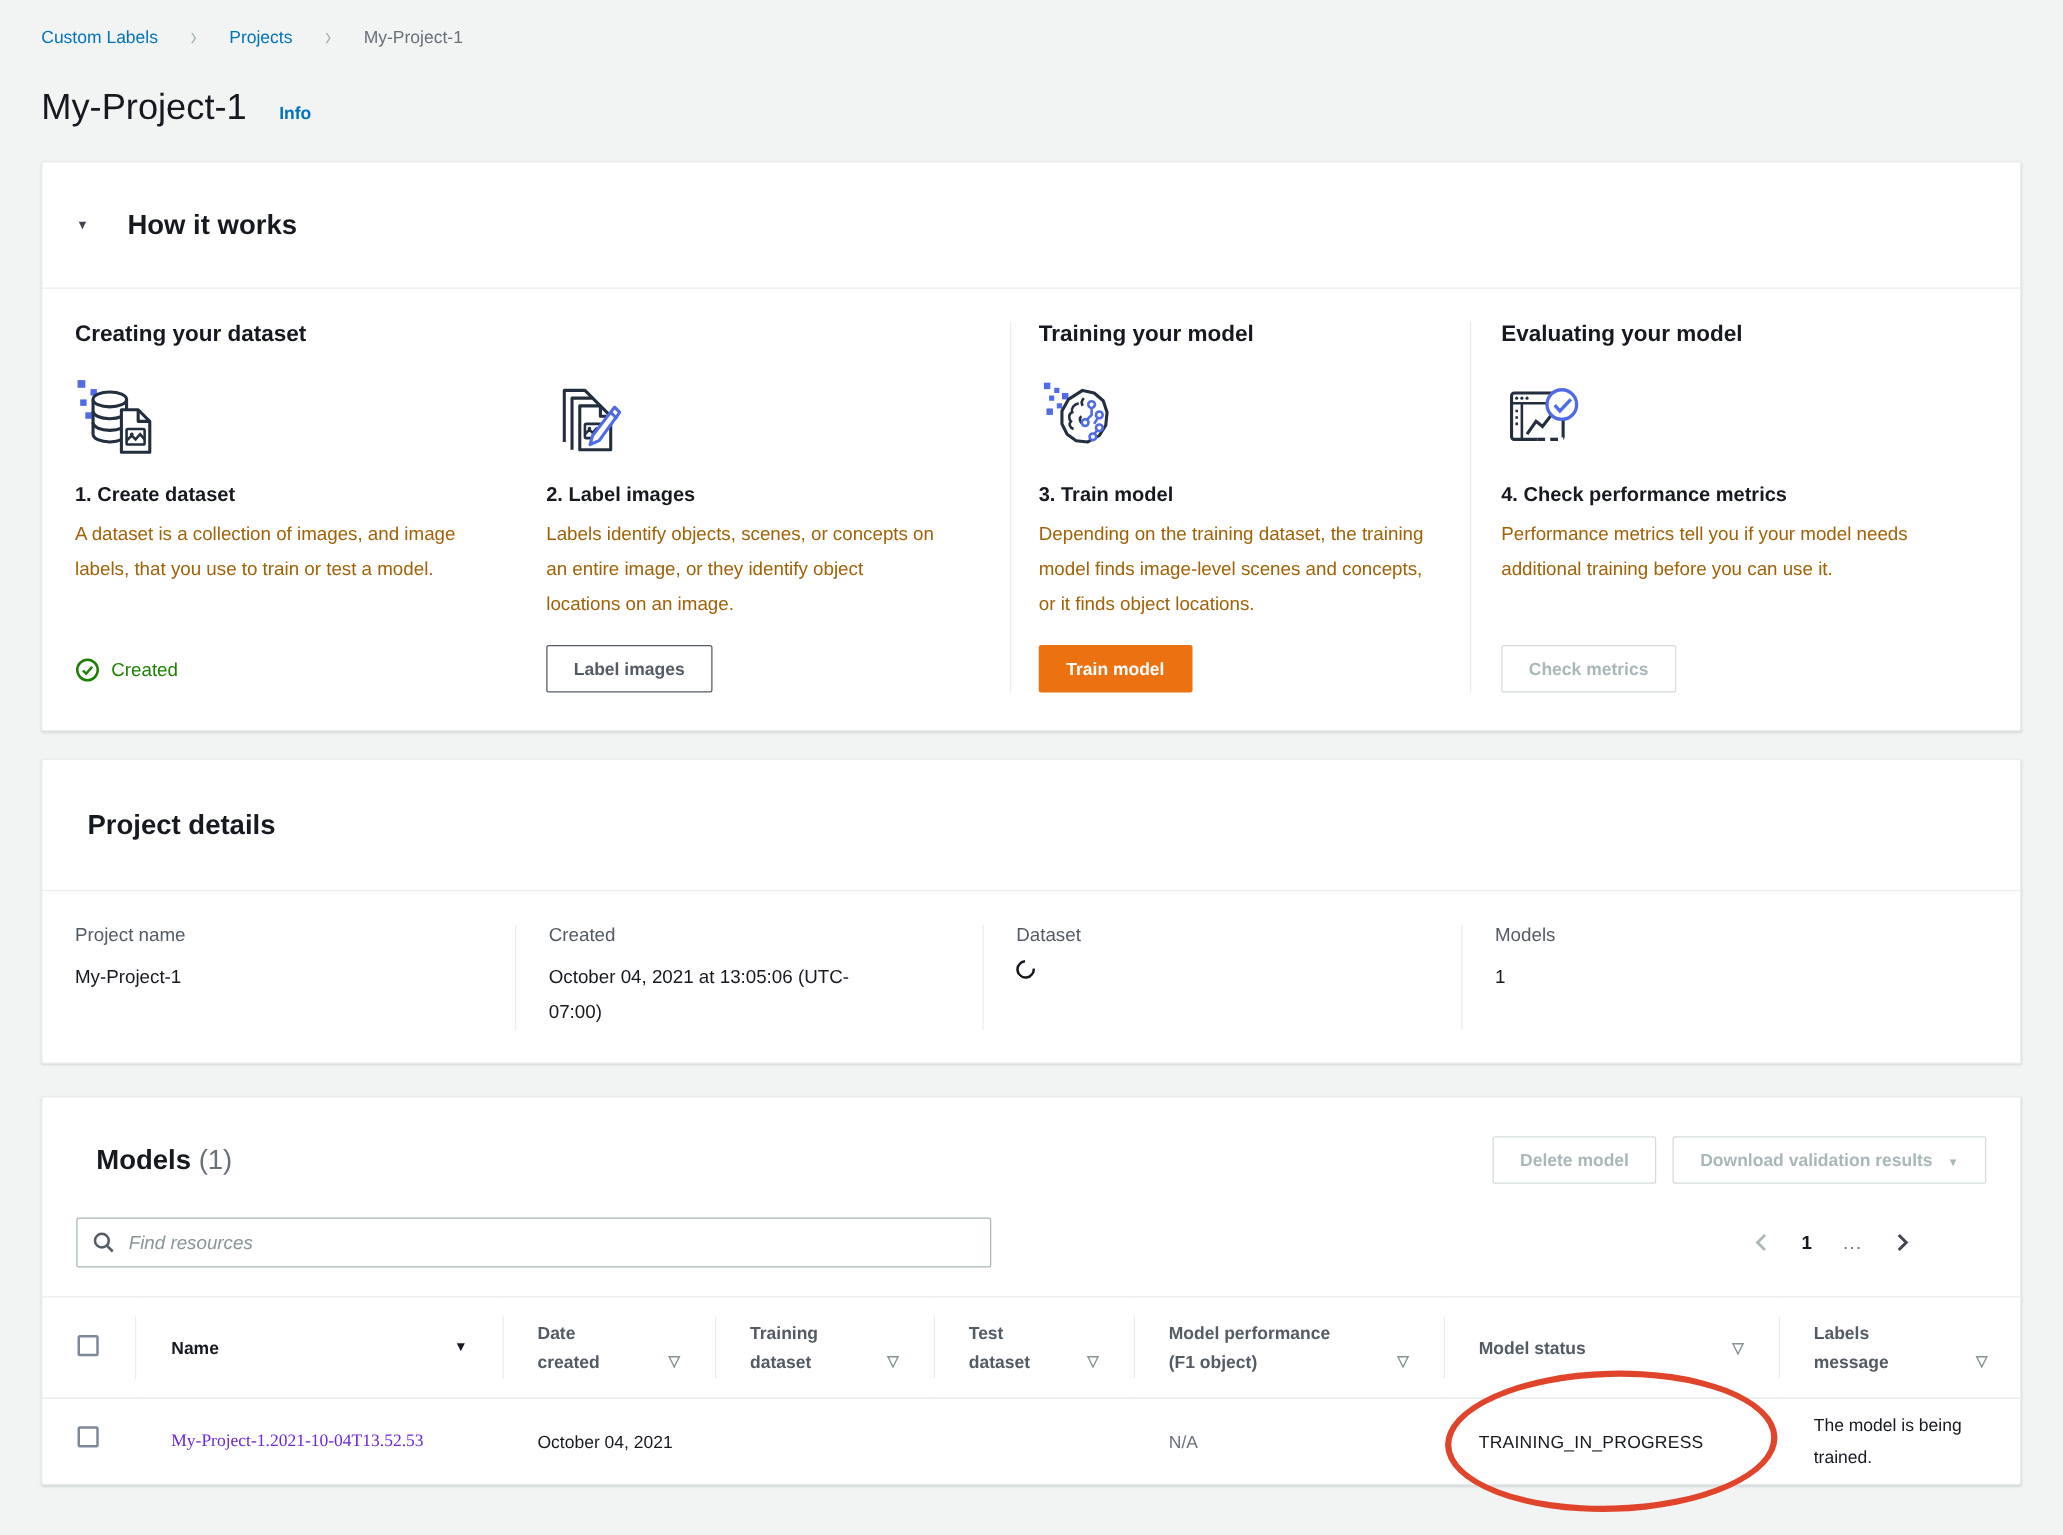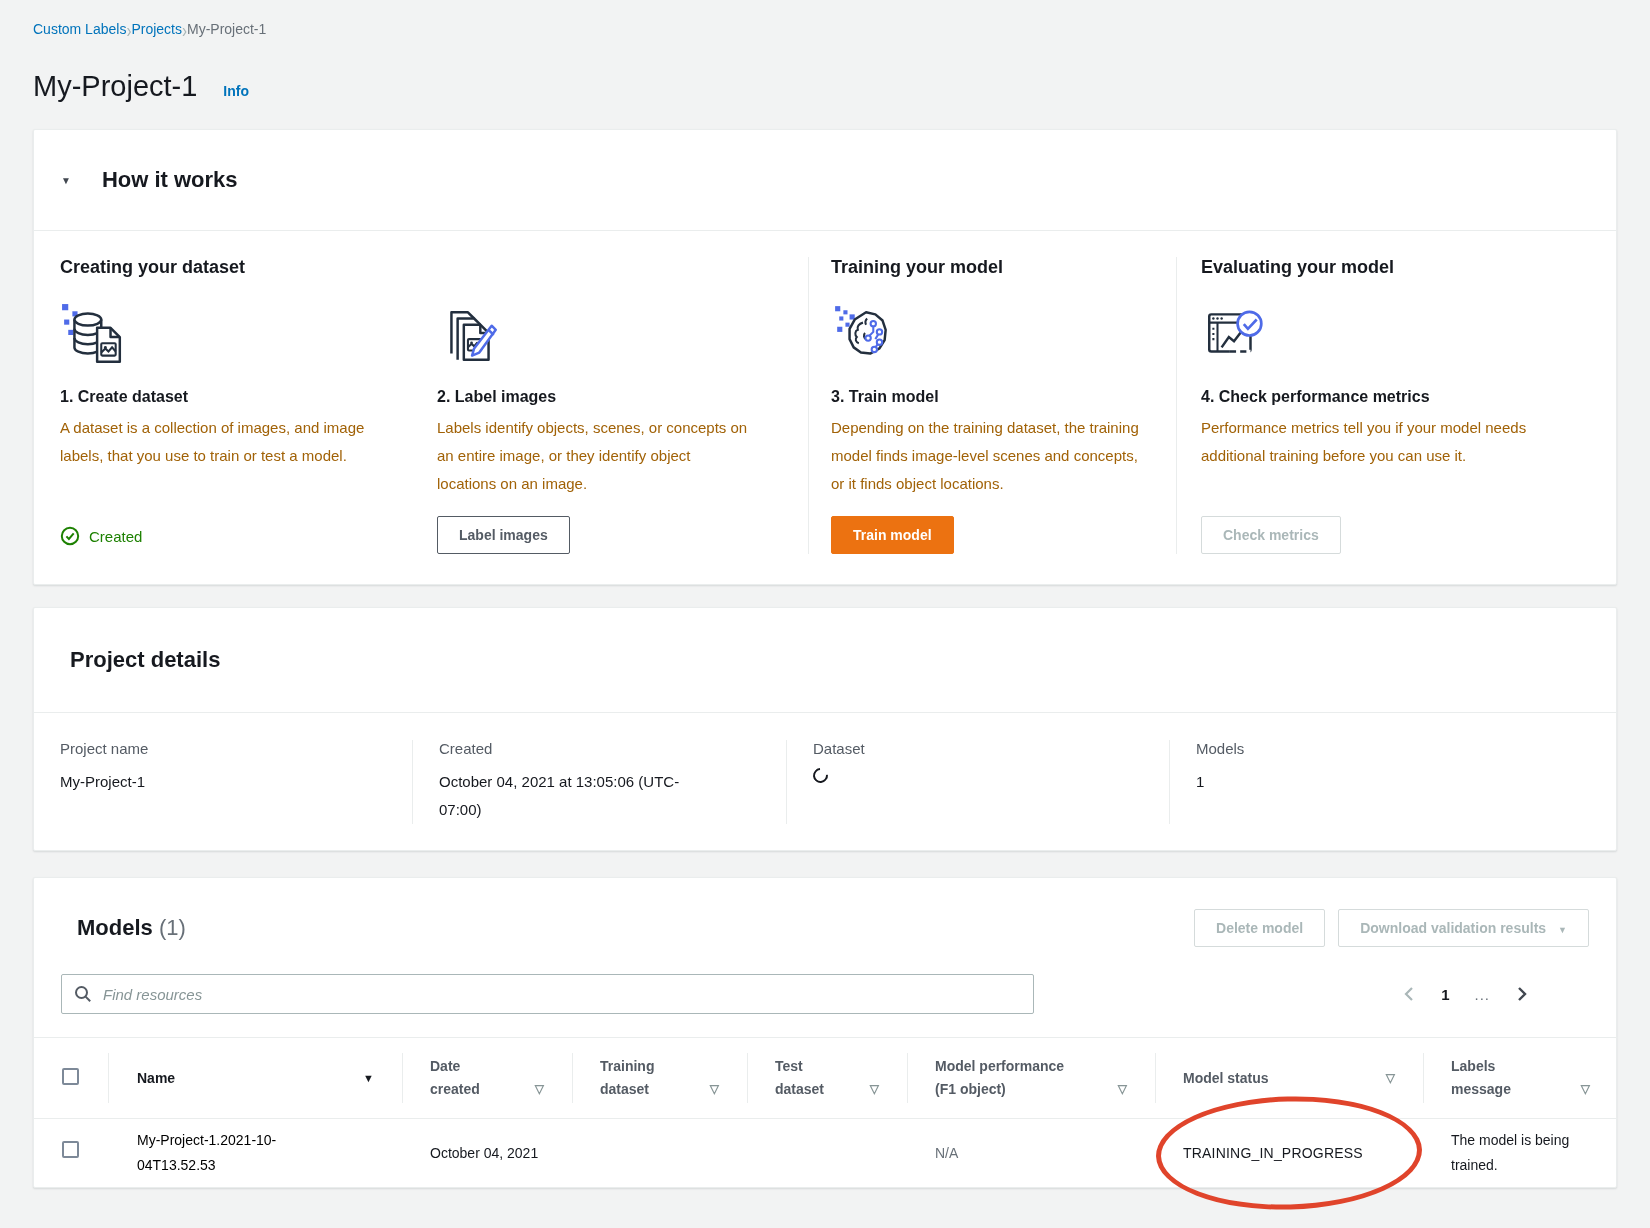--- a/index.html
+++ b/index.html
@@ -6,21 +6,21 @@
   html,body { margin:0; padding:0; }
   body {
     width:1650px; height:1228px; overflow:hidden;
     background:#f2f3f3; color:#16191f;
     font-family:"Liberation Sans", sans-serif;
     position:relative;
   }
   .page { padding:0 33px; position:relative; }
 
   
-  .breadcrumb { padding-top:21px; display:flex; align-items:center; gap:0; font-size:14px; }
+  .breadcrumb { padding-top:21px; display:flex; align-items:center; gap:26px; font-size:14px; }
   .bc-link { color:#0073bb; text-decoration:none; cursor:pointer; }
   .bc-sep { color:#aab7b8; font-size:15px; line-height:1; transform:scaleY(1.4); display:inline-block; }
   .bc-current { color:#687078; }
 
   
   .title-row { display:flex; align-items:baseline; gap:26px; margin-top:33px; }
   h1 { margin:0; font-size:29px; font-weight:500; color:#16191f; }
   .info-link { color:#0073bb; font-size:14px; font-weight:700; text-decoration:none; cursor:pointer; }
 
   
@@ -68,21 +68,21 @@
   .pd-c2 .pd-value { max-width:245px; }
   .spinner { width:15px; height:15px; border:2.2px solid #16191f; border-right-color:transparent;
              border-radius:50%; margin-top:6px; transform:rotate(-50deg); }
 
   
   .models { margin-top:26px; }
   .models-header { display:flex; align-items:center; justify-content:space-between; padding:21px 27px 0; }
   .count { color:#687078; font-weight:400; }
   .actions { display:flex; gap:13px; }
   .toolbar { display:flex; justify-content:space-between; align-items:center; padding:17px 27px 23px; }
-  .search { position:relative; width:973px; }
+  .search { position:relative; width:732px; }
   .search input { width:100%; height:40px; border:1px solid #aab7b8; border-radius:2px;
                   background:#fff; padding:0 12px 0 41px; font-size:15px; font-family:inherit;
                   color:#16191f; outline:none; }
   .search input::placeholder { color:#879596; font-style:italic; }
   .search .mag { position:absolute; left:13px; top:11px; }
   .pagination { display:flex; align-items:center; gap:25px; font-size:15px; padding-right:60px; }
   .pg-num { font-weight:700; color:#16191f; cursor:pointer; }
   .pg-ellipsis { color:#687078; letter-spacing:1px; cursor:pointer; }
   .pg-btn { background:none; border:none; padding:0; cursor:pointer; line-height:0; }
 
@@ -97,21 +97,21 @@
   .thx { display:flex; align-items:flex-end; }
   .thx .lbl { line-height:23px; }
   .thx .caret { margin-left:auto; font-size:12px; color:#879596; line-height:23px; padding-left:6px; }
   .thx .caret-filled { color:#16191f; font-size:11px; }
   .name-th { color:#16191f; }
   .lbl.w60 { max-width:62px; } .lbl.w70 { max-width:76px; } .lbl.w150 { max-width:152px; }
   td { padding:9px 28px; font-size:14px; line-height:25px; vertical-align:middle; }
   .cb-cell { width:75px; padding:14px 0 14px 28px; }
   .checkbox { display:inline-block; width:17px; height:17px; border:2px solid #7d8998;
               border-radius:2px; background:#fff; cursor:pointer; }
-  .model-link { color:#000000; text-decoration:none; display:inline-block; max-width:212px; cursor:pointer; }
+  .model-link { color:#6d28d9; text-decoration:none; display:inline-block; max-width:212px; cursor:pointer;font-family:Liberation Serif, serif; }
   .date-val { display:inline-block; max-width:118px; }
   .na { color:#687078; }
   .msg-val { display:inline-block; max-width:148px; }
   td.status-cell { position:relative; letter-spacing:.2px; }
   .red-ellipse { position:absolute; left:50%; top:50%; width:266px; height:113px;
                  transform:translate(-50%,-50%) rotate(-1.5deg);
                  border:5px solid #e0442b; border-radius:50%; pointer-events:none; z-index:5; }
 </style>
 </head>
 <body>

